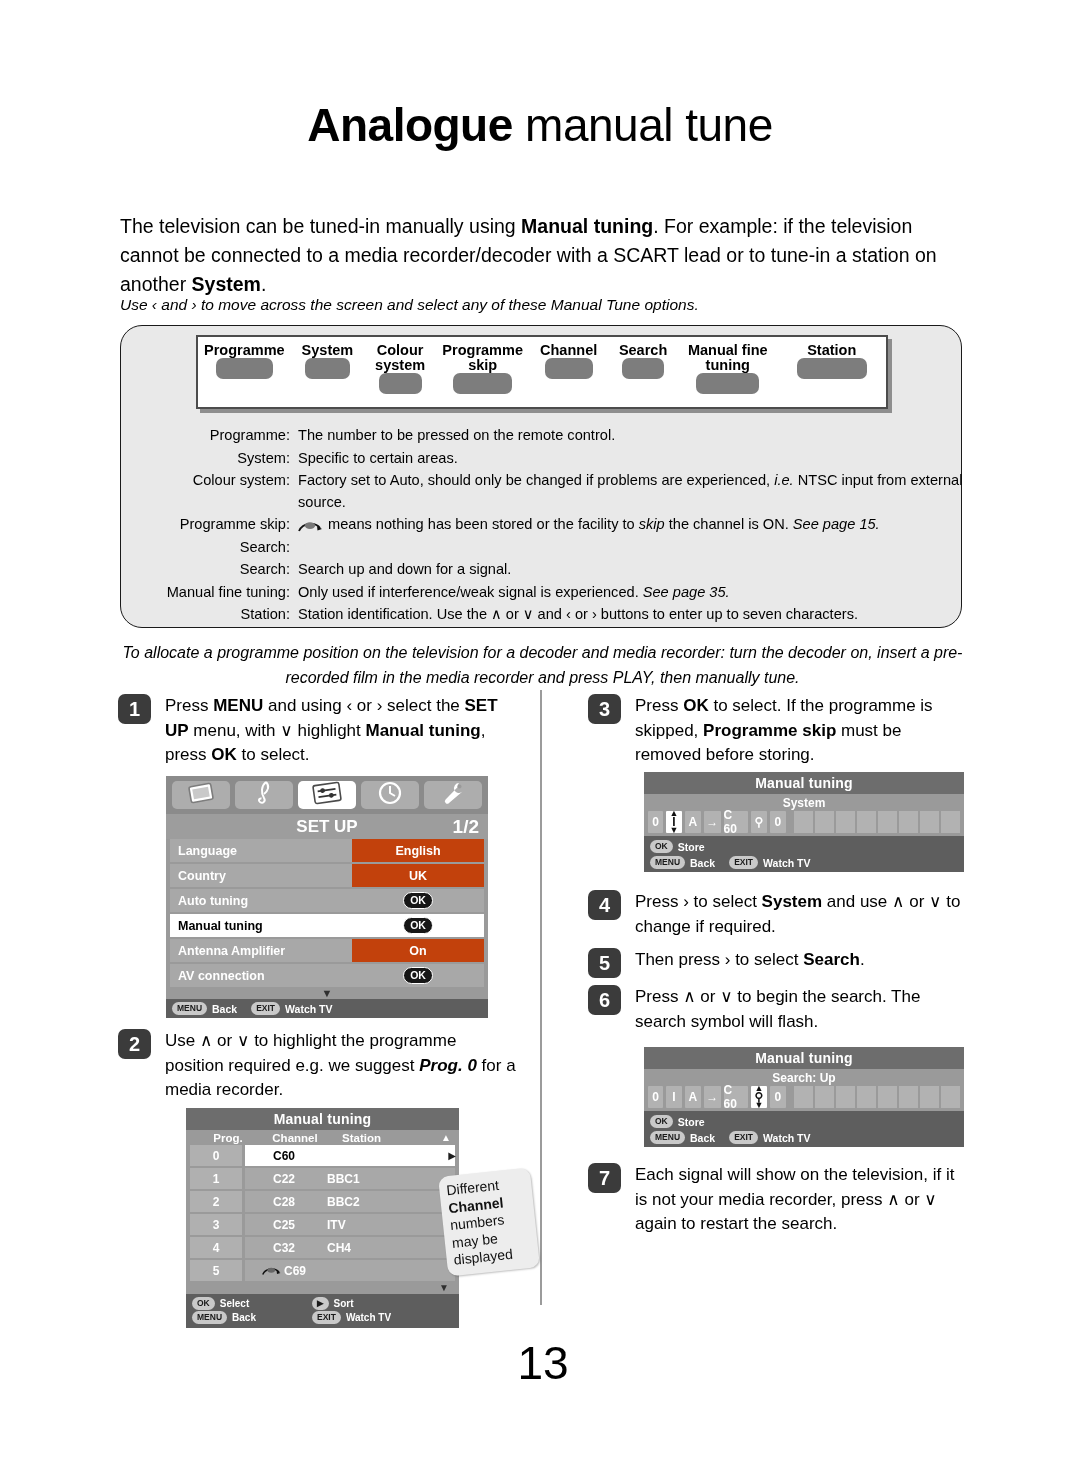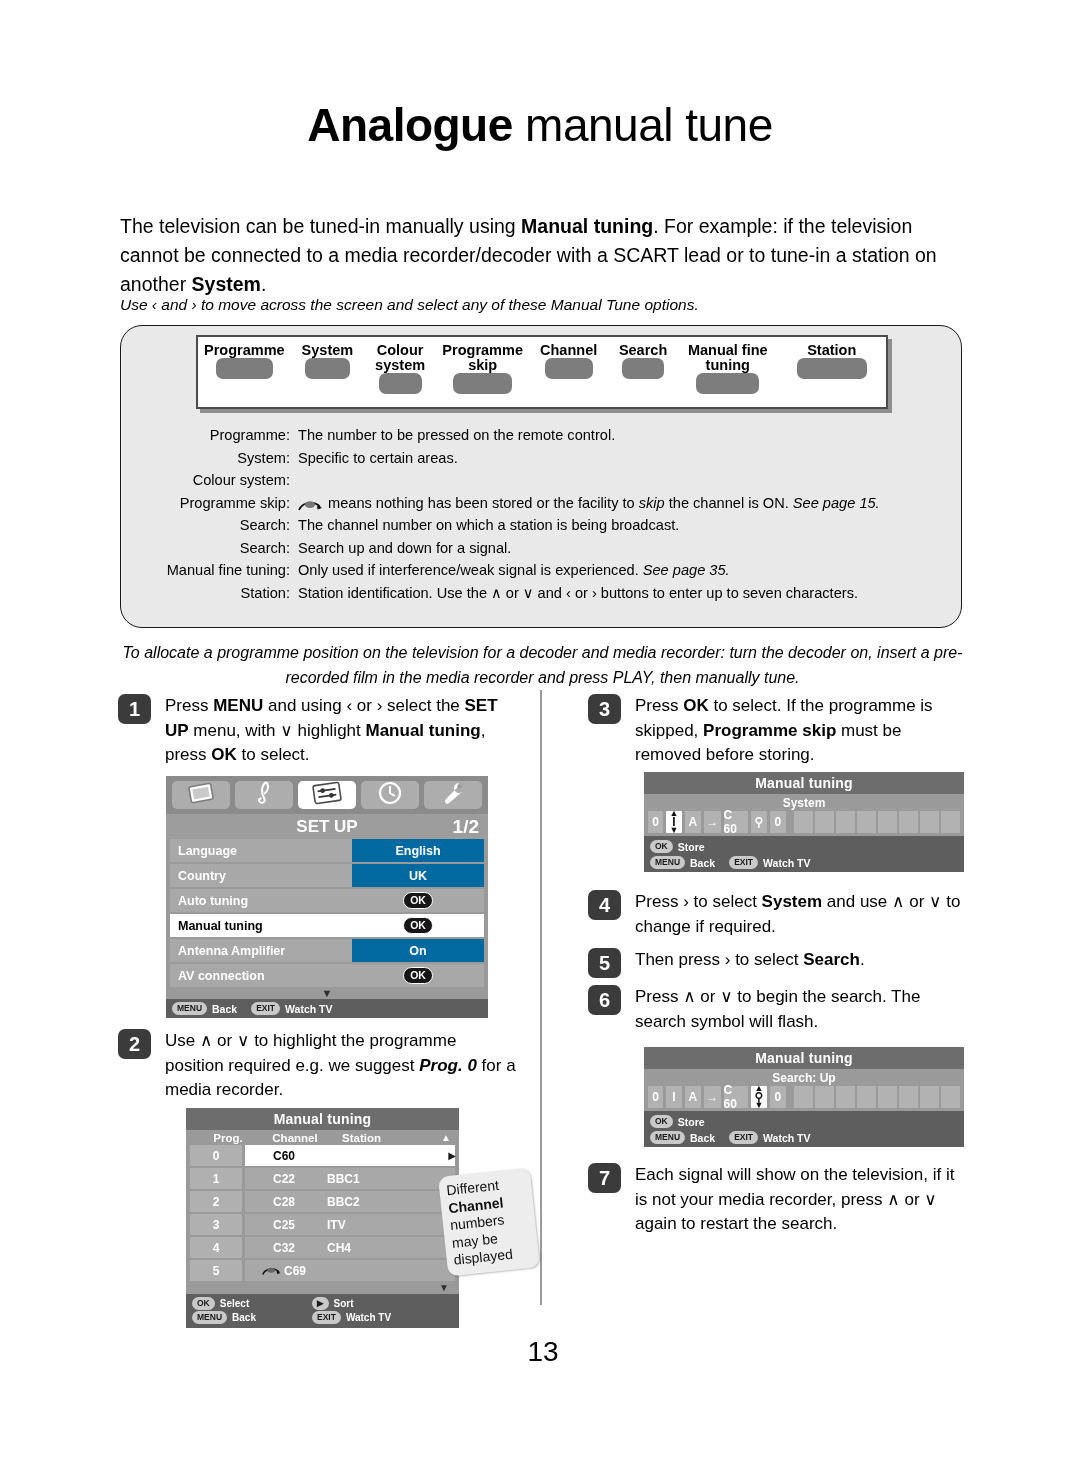--- a/index.html
+++ b/index.html
@@ -127,21 +127,21 @@
     background:#9d9d9d;color:#fff;font-weight:bold;font-size:17px;height:25px;
   }
   #setuphead .pg{position:absolute;right:9px;font-size:19px;}
   .srow{
     display:flex;align-items:center;height:23px;margin:0 4px 2px 4px;
     background:#a8a8a8;color:#fff;font-size:12.5px;font-weight:bold;
   }
   .srow.hl{background:#ffffff;color:#000;}
   .srow .sname{flex:1;padding-left:8px;}
   .srow .sval{
-    width:132px;text-align:center;background:#0369a1;height:100%;
+    width:132px;text-align:center;background:#c2410c;height:100%;
     display:flex;align-items:center;justify-content:center;
   }
   .srow.hl .sval{background:#ffffff;}
   .srow .sval.plain{background:transparent;}
   .okbadge{
     display:inline-block;background:#161616;color:#fff;border-radius:9px;
     font-size:10.5px;font-weight:bold;padding:1px 6px;line-height:13px;
     border:1.5px solid #fff;
   }
   .srow.hl .okbadge{border-color:#fff;}
@@ -204,21 +204,21 @@
   .blankgrp span{width:19px;height:22px;background:#b2b2b2;display:block;}
   .updn{position:absolute;left:50%;transform:translateX(-50%);color:#111;font-size:9px;line-height:7px;}
   .updn.t{top:-1px;}
   .updn.b{bottom:-1px;}
   #mtsys{left:644px;top:772px;}
   #mtsearch{left:644px;top:1047px;}
 
   
   #pagenum{
     position:absolute;left:0;right:0;top:1336px;text-align:center;
-    font-size:28px;
+    font-size:46px;
     margin-left:6px;
   }
 </style>
 </head>
 <body>
 
 <div class="page">
 
   <div id="title">
     <span class="bold">Analogue</span>
@@ -275,32 +275,32 @@
       <div class="defrow">
         <div class="defterm">Programme:</div>
         <div class="defdesc">The number to be pressed on the remote control.</div>
       </div>
       <div class="defrow">
         <div class="defterm">System:</div>
         <div class="defdesc">Specific to certain areas.</div>
       </div>
       <div class="defrow">
         <div class="defterm">Colour system:</div>
+        <div class="defdesc">Factory set to Auto, should only be changed if problems are experienced, <i>i.e.</i> NTSC input from external source.</div>
       </div>
       <div class="defrow">
         <div class="defterm">Programme skip:</div>
         <div class="defdesc"><svg class="skipicon" width="26" height="13" viewBox="0 0 26 13">
             <path d="M1 11 C5 2, 18 2, 22 8" stroke="#111" stroke-width="1.8" fill="none"></path>
             <ellipse cx="12" cy="5.6" rx="5.2" ry="3.4" fill="#777"></ellipse>
             <path d="M19 6 L24 9 L19.5 10.5 Z" fill="#111"></path>
           </svg>means nothing has been stored or the facility to <i>skip</i> the channel is ON. <i>See page 15.</i></div>
       </div>
       <div class="defrow">
         <div class="defterm">Search:</div>
-        <div class="defdesc">The channel number on which a station is being broadcast.</div>
       </div>
       <div class="defrow">
         <div class="defterm">Search:</div>
         <div class="defdesc">Search up and down for a signal.</div>
       </div>
       <div class="defrow">
         <div class="defterm">Manual fine tuning:</div>
         <div class="defdesc">Only used if interference/weak signal is experienced. <i>See page 35.</i></div>
       </div>
       <div class="defrow">

